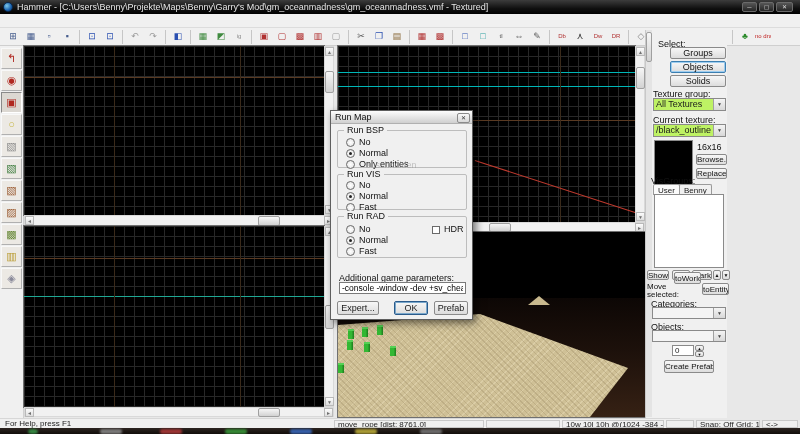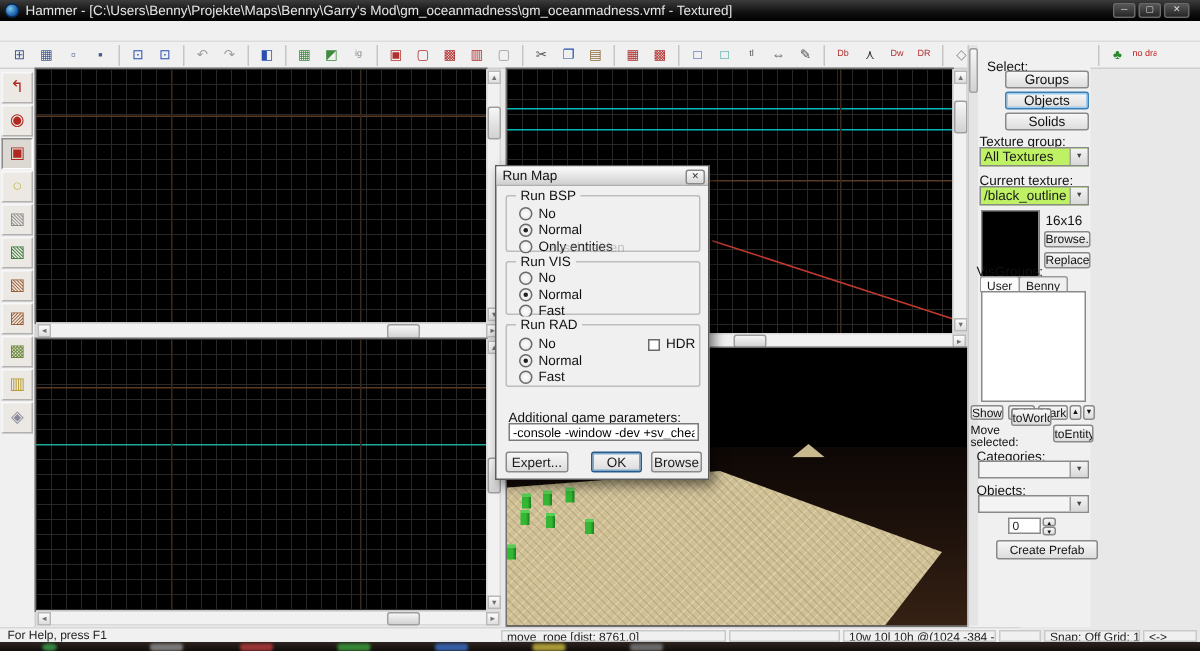--- a/index.html
+++ b/index.html
@@ -303,21 +303,21 @@
     <div class="select" style="left:6px;top:277px;width:74px;height:12px;background:#f4f4f4">
       <span class="arrow">▼</span>
     </div>
     <div class="lbl" style="left:5px;top:292px">Objects:</div>
     <div class="select" style="left:6px;top:300px;width:74px;height:12px;background:#f4f4f4">
       <span class="arrow">▼</span>
     </div>
     <div class="sunken" style="left:26px;top:315px;width:22px;height:11px;font-size:8px;line-height:10px;padding-left:2px">0</div>
     <div class="btn" style="left:49px;top:315px;width:9px;height:6px;font-size:4px;line-height:5px">▲</div>
     <div class="btn" style="left:49px;top:321px;width:9px;height:6px;font-size:4px;line-height:5px">▼</div>
-    <div class="btn" style="left:18px;top:330px;width:68px;height:13px;line-height:12px;font-size:8px">Create Prefab</div>
+    <div class="btn" style="left:18px;top:330px;width:50px;height:13px;line-height:12px;font-size:8px">Create Prefab</div>
   </div>
 
 
   <div id="dialog">
     <div id="dlg-title"><span>Run Map</span></div>
     <div id="dlg-close"><span>✕</span></div>
 
     <div class="grp" style="top:19px;height:38px">
       <span class="glabel">Run BSP</span>
       <div class="row" style="top:6px">
@@ -368,21 +368,21 @@
       <div class="row" style="left:94px;top:7px">
           <span class="check"></span>
           <span class="rlabel">HDR</span>
         </div>
     </div>
 
     <div class="rlabel" style="position:absolute;left:8px;top:162px">Additional game parameters:</div>
     <input id="dlg-input" readonly="" value="-console -window -dev +sv_cheats 1" style="">
     <div class="dbtn" style="left:6px;width:42px">Expert...</div>
     <div class="dbtn default" style="left:63px;width:34px">OK</div>
-    <div class="dbtn" style="left:103px;width:34px">Browse</div>
+    <div class="dbtn" style="left:103px;width:34px">Prefab</div>
   </div>
 
   <div id="statusbar">
     <div class="seg" style="left:2px;width:330px;border:none">For Help, press F1</div>
     <div class="seg" style="left:334px;width:150px">move_rope  [dist: 8761.0]</div>
     <div class="seg" style="left:486px;width:74px"></div>
     <div class="seg" style="left:562px;width:102px">10w 10l 10h @(1024 -384 -0)</div>
     <div class="seg" style="left:666px;width:28px"></div>
     <div class="seg" style="left:696px;width:64px">Snap: Off Grid: 1</div>
     <div class="seg" style="left:762px;width:36px">&lt;-&gt;</div>

